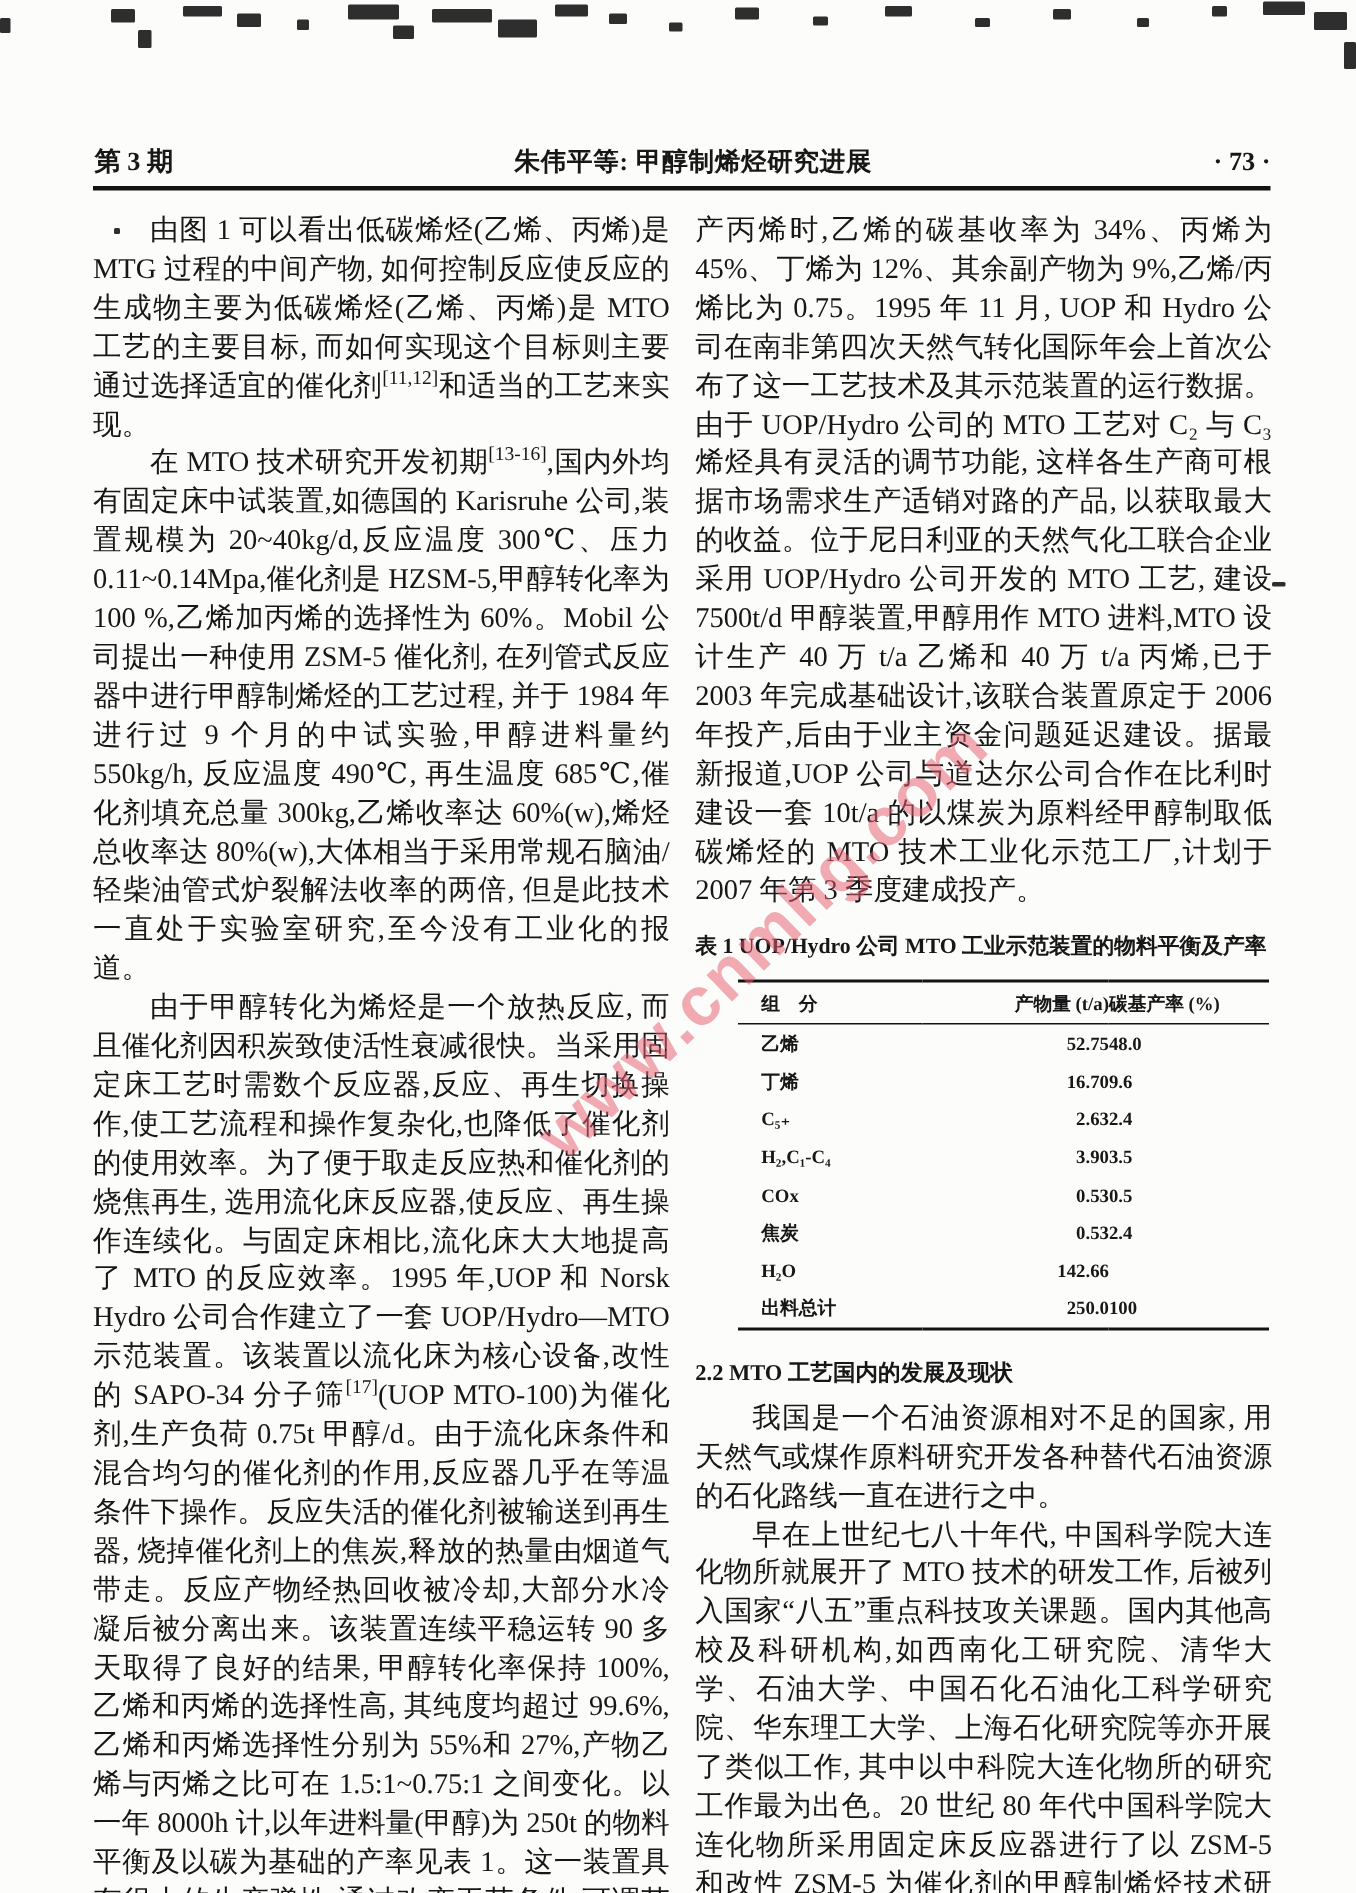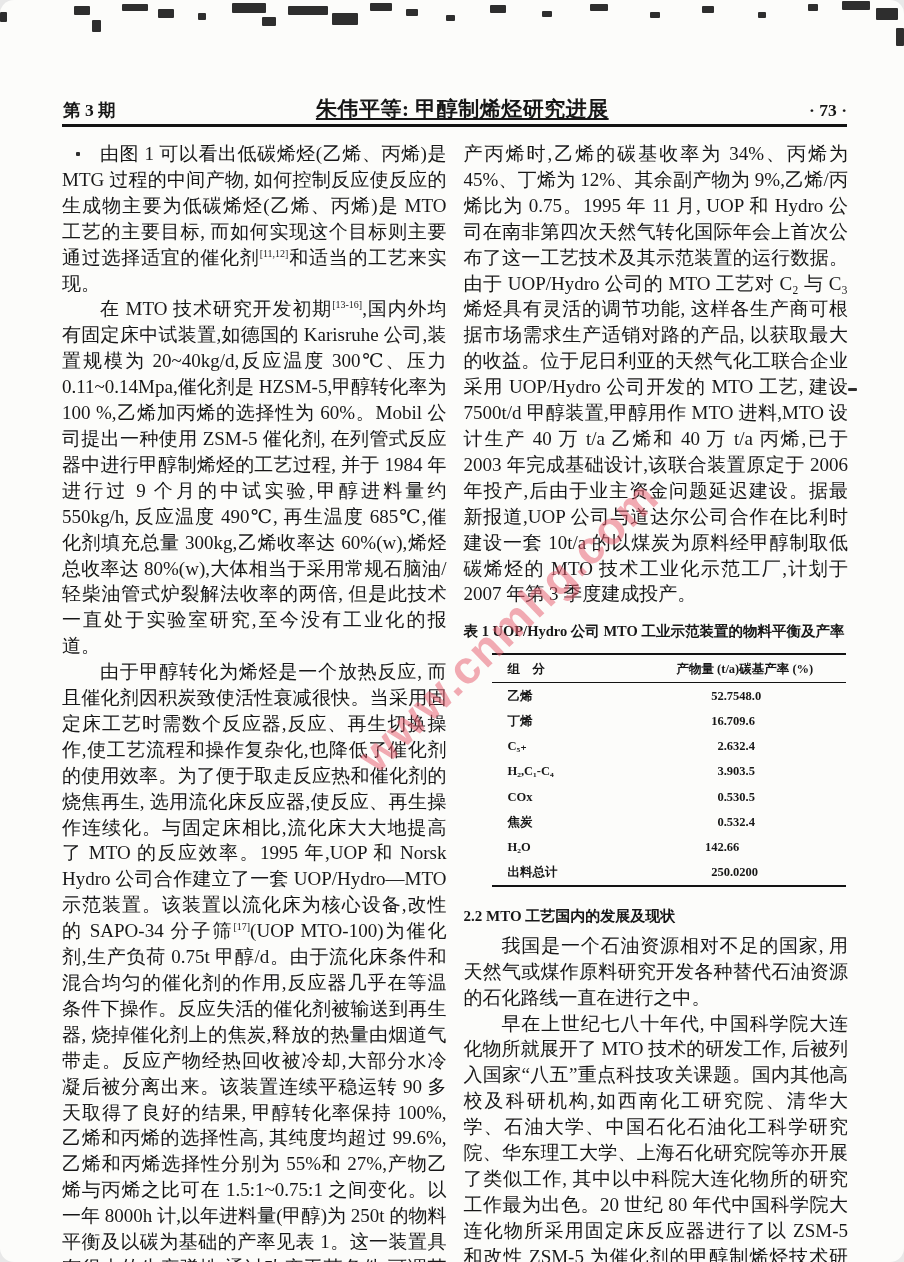--- a/index.html
+++ b/index.html
@@ -4,51 +4,50 @@
 <style>
   html,body { margin:0; padding:0; background:#e8e8e8; }
   .page {
     position:relative;
     width:904px; height:1262px;
     margin:0 auto;
     background:#fcfcfa;
     overflow:hidden;
     color:#171717;
     font-family:"Liberation Serif","DejaVu Serif",serif;
-    border-radius:14px;
   }
   .artifacts div {
     position:absolute;
     background:#111;
     opacity:.88;
     border-radius:1px;
   }
   .header {
     position:absolute;
     top:95px; left:63px; width:784px;
     display:flex; justify-content:space-between; align-items:baseline;
     font-weight:bold; font-size:17.5px;
   }
-  .running-title { font-size:21px; letter-spacing:.5px;text-decoration:underline; }
+  .running-title { font-size:17px; letter-spacing:.5px; }
   .rule {
     position:absolute; top:124px; left:62px; width:785px; height:3.2px;
     background:#131313;
   }
   .columns {
     position:absolute; top:141px; left:62px; width:786px;
     display:flex; gap:17px;
   }
   .col {
     width:385px;
     font-size:19px; line-height:25.9px;
     text-align:justify;
   }
   .col p { margin:0; text-indent:2em; }
   .col p.no-indent { text-indent:0; }
-  sup { font-size:10px; line-height:0; }
+  sup { font-size:13px; line-height:0; }
   .table-title {
     margin:15px 0 12px 0;
     font-size:14.5px; font-weight:bold;
     line-height:19px;
   }
   table.mb {
     margin-left:28px;
     width:354px;
     border-collapse:collapse;
     border-top:2.6px solid #131313;
@@ -177,21 +176,21 @@
               <td>2.4</td>
             </tr>
             <tr>
               <td>H₂O</td>
               <td>142.66</td>
               <td></td>
             </tr>
             <tr>
               <td>出料总计</td>
               <td>250.0</td>
-              <td>200</td>
+              <td>100</td>
             </tr>
           </tbody>
         </table>
 
       <div class="section-heading">2.2  MTO 工艺国内的发展及现状</div>
 
       <p>我国是一个石油资源相对不足的国家, 用天然气或煤作原料研究开发各种替代石油资源的石化路线一直在进行之中。</p>
       <p>早在上世纪七八十年代, 中国科学院大连化物所就展开了 MTO 技术的研发工作, 后被列入国家“八五”重点科技攻关课题。国内其他高校及科研机构,如西南化工研究院、清华大学、石油大学、中国石化石油化工科学研究院、华东理工大学、上海石化研究院等亦开展了类似工作, 其中以中科院大连化物所的研究工作最为出色。20 世纪 80 年代中国科学院大连化物所采用固定床反应器进行了以 ZSM-5 和改性 ZSM-5 为催化剂的甲醇制烯烃技术研究,并在 1993 年完成了甲醇进料 1t/d 的 MTO 中试, 形成了 ZSM-5 系列高乙烯收率的 5200 催化剂和高丙烯</p>
     </div>
 

